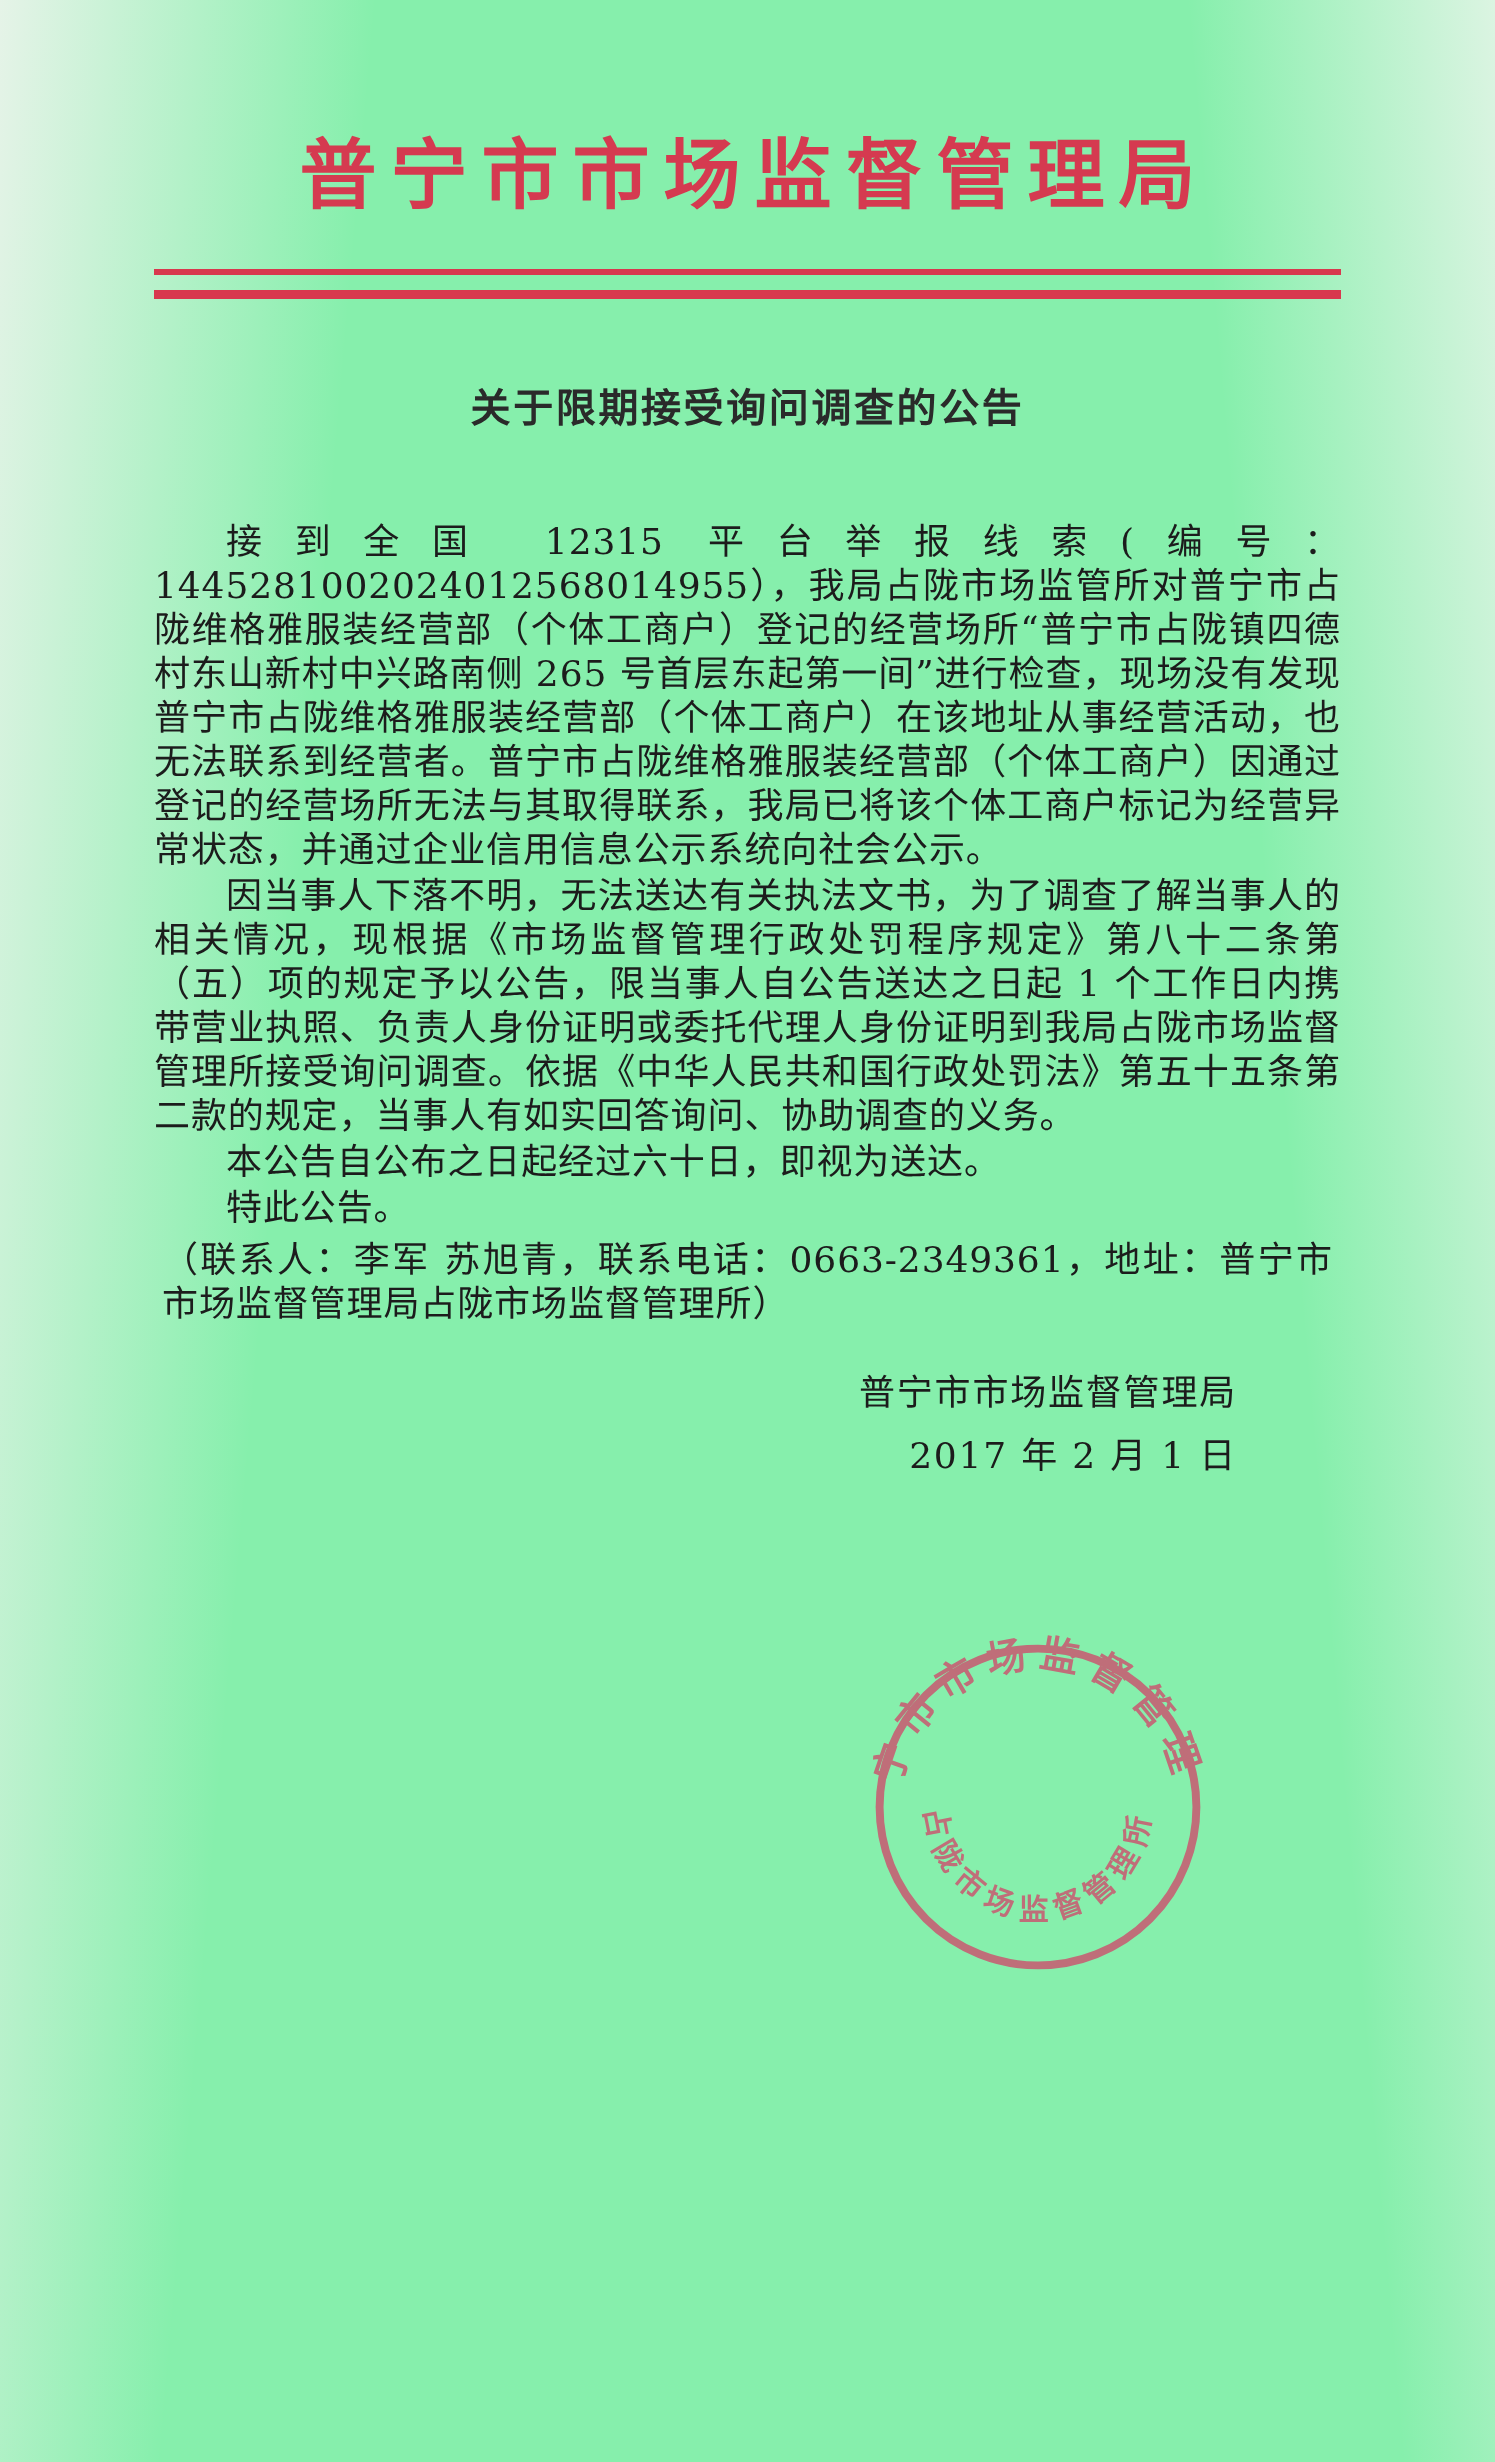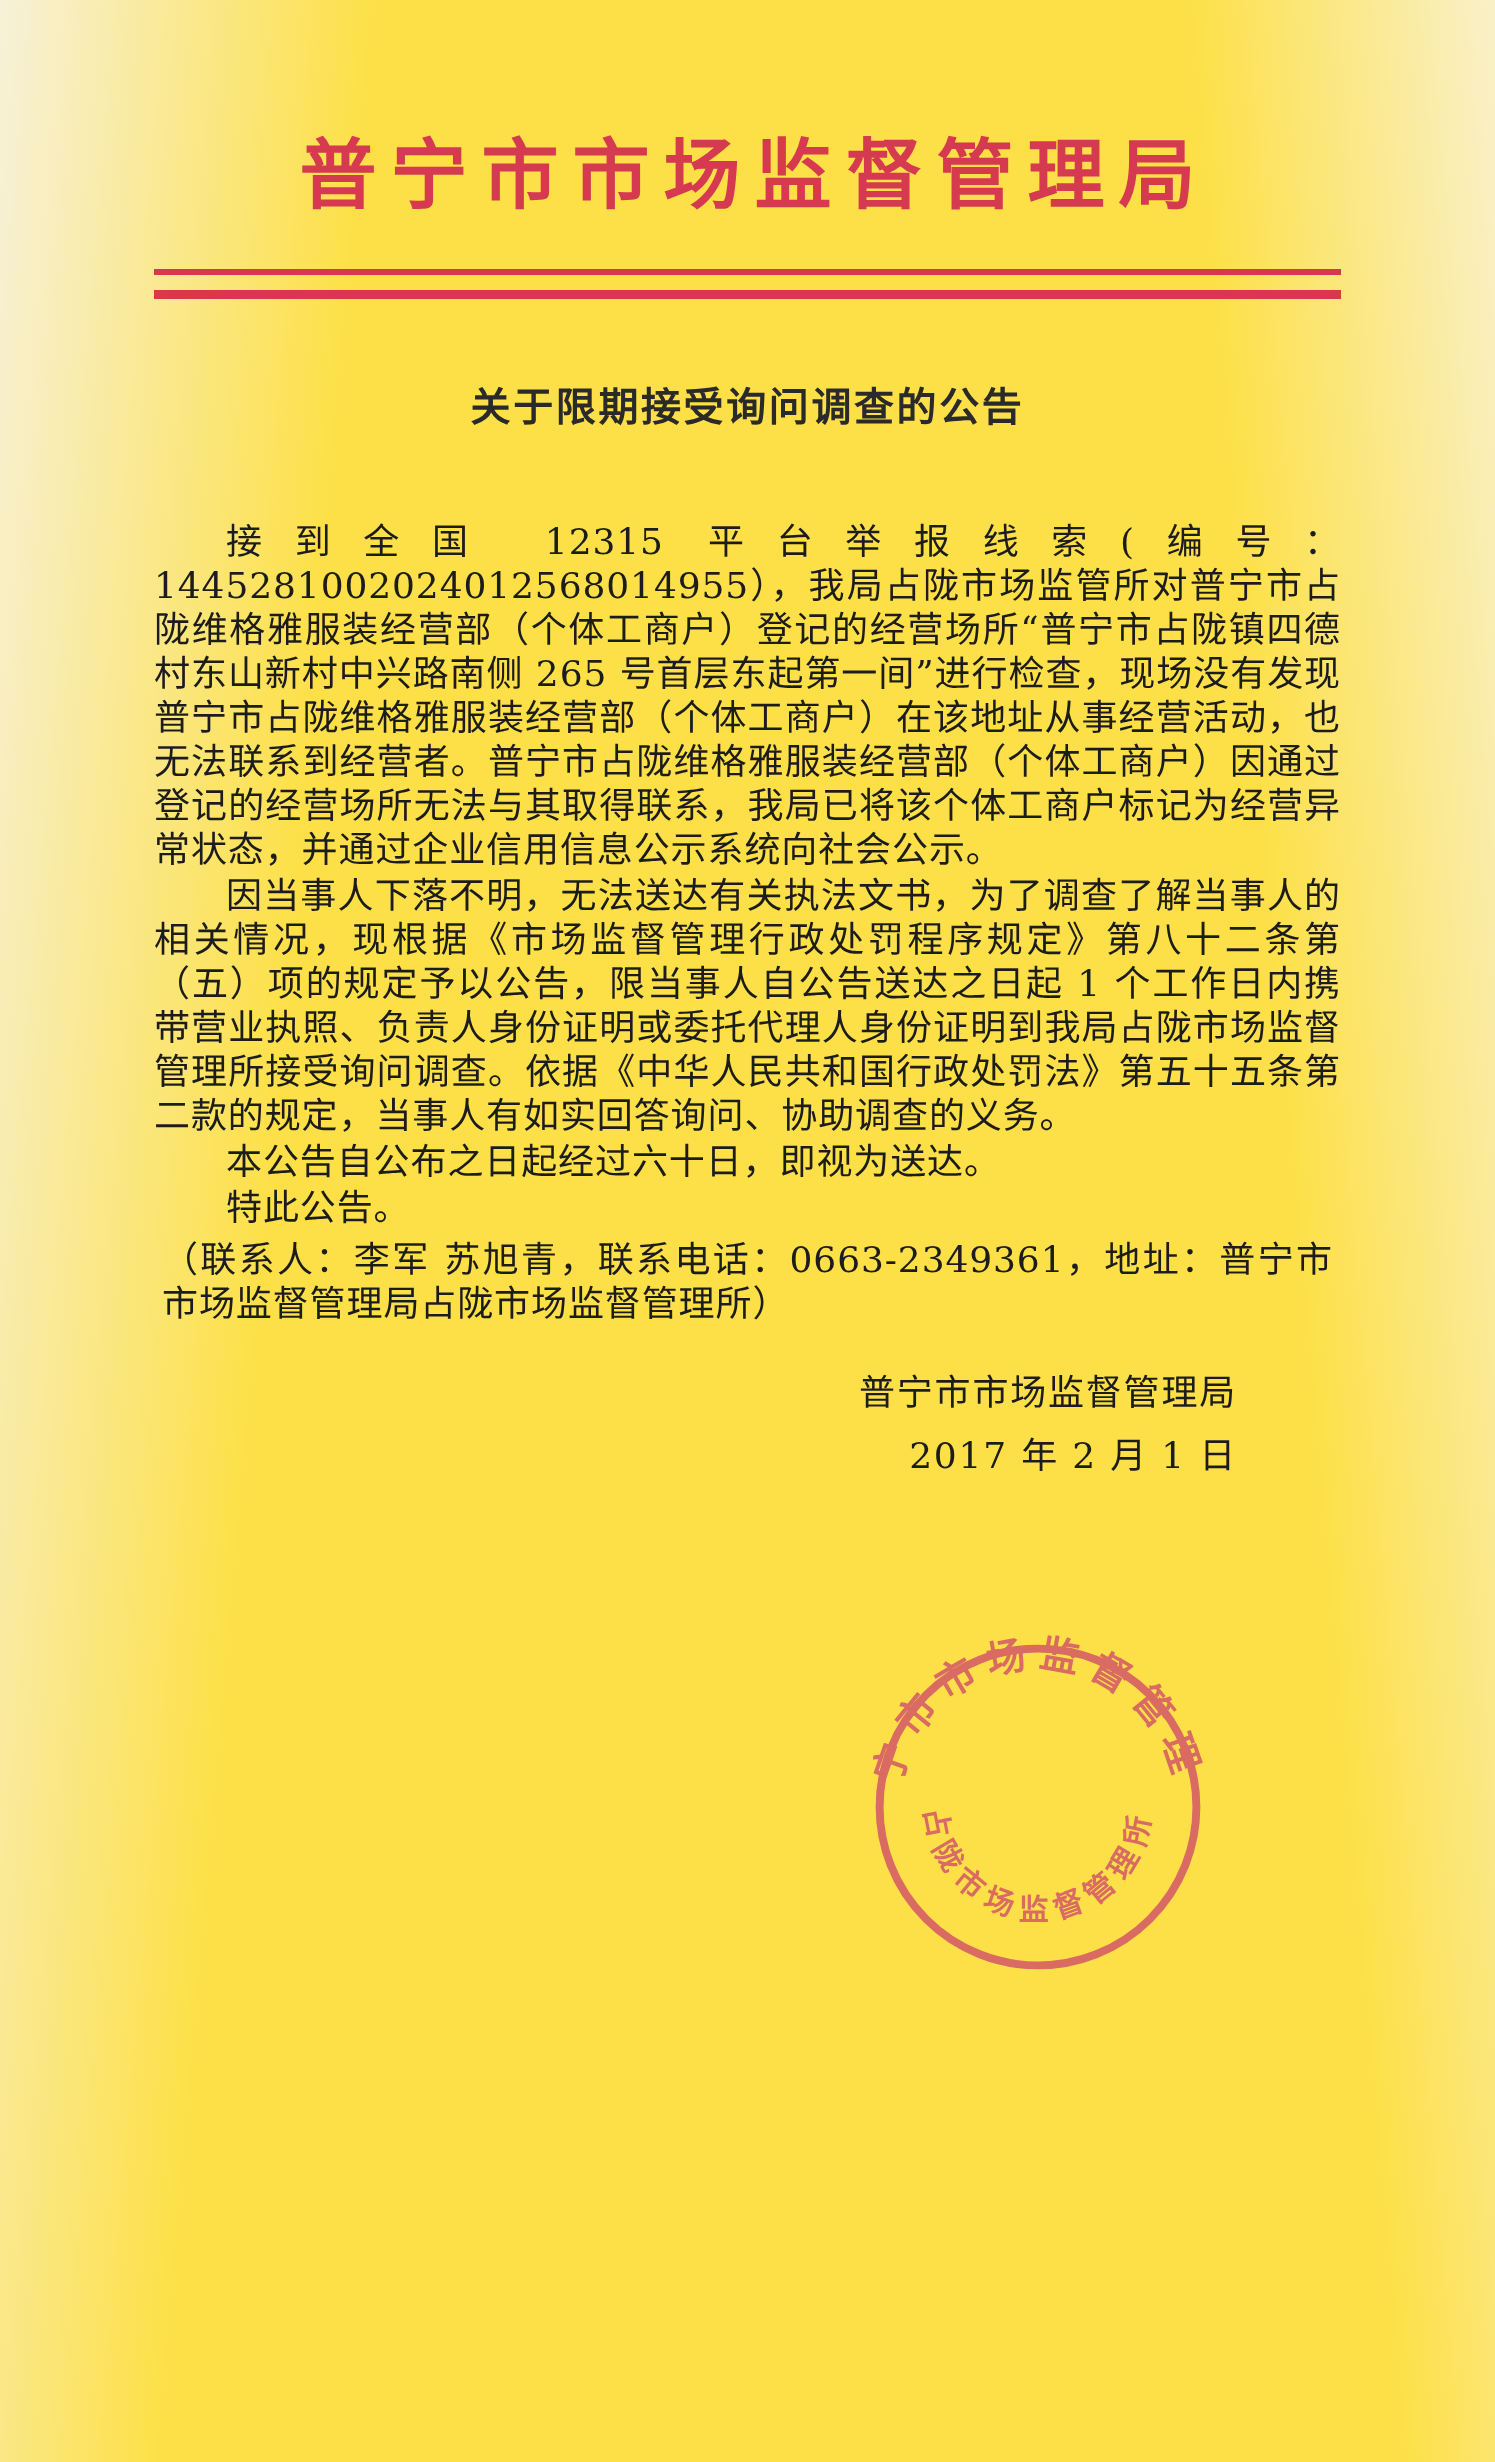--- a/index.html
+++ b/index.html
@@ -6,21 +6,21 @@
   html, body {
     margin: 0;
     padding: 0;
     background: #ffffff;
   }
 
   .page {
     position: relative;
     width: 1495px;
     height: 2462px;
-    background: #fde047;
+    background: #86efac;
     overflow: hidden;
     font-family: "Liberation Serif", "DejaVu Serif", serif;
   }
 
   
   .paper-tint {
     position: absolute;
     inset: 0;
     background:
       linear-gradient(95deg, rgba(246,244,242,0.85) 0%, rgba(255,255,255,0) 22%),
@@ -66,21 +66,21 @@
 
   .rule-thick {
     height: 9.7px;
     background: #d8384e;
   }
 
   
   .doc-title {
     margin-top: 81px;
     text-align: center;
-    font-family: Liberation Serif, serif;
+    font-family: Liberation Sans, sans-serif;
     font-size: 40px;
     font-weight: bold;
     color: #2a2a2a;
     letter-spacing: 2.6px;
     line-height: 1.4;
   }
 
   
   .body-block {
     margin-top: 84px;

